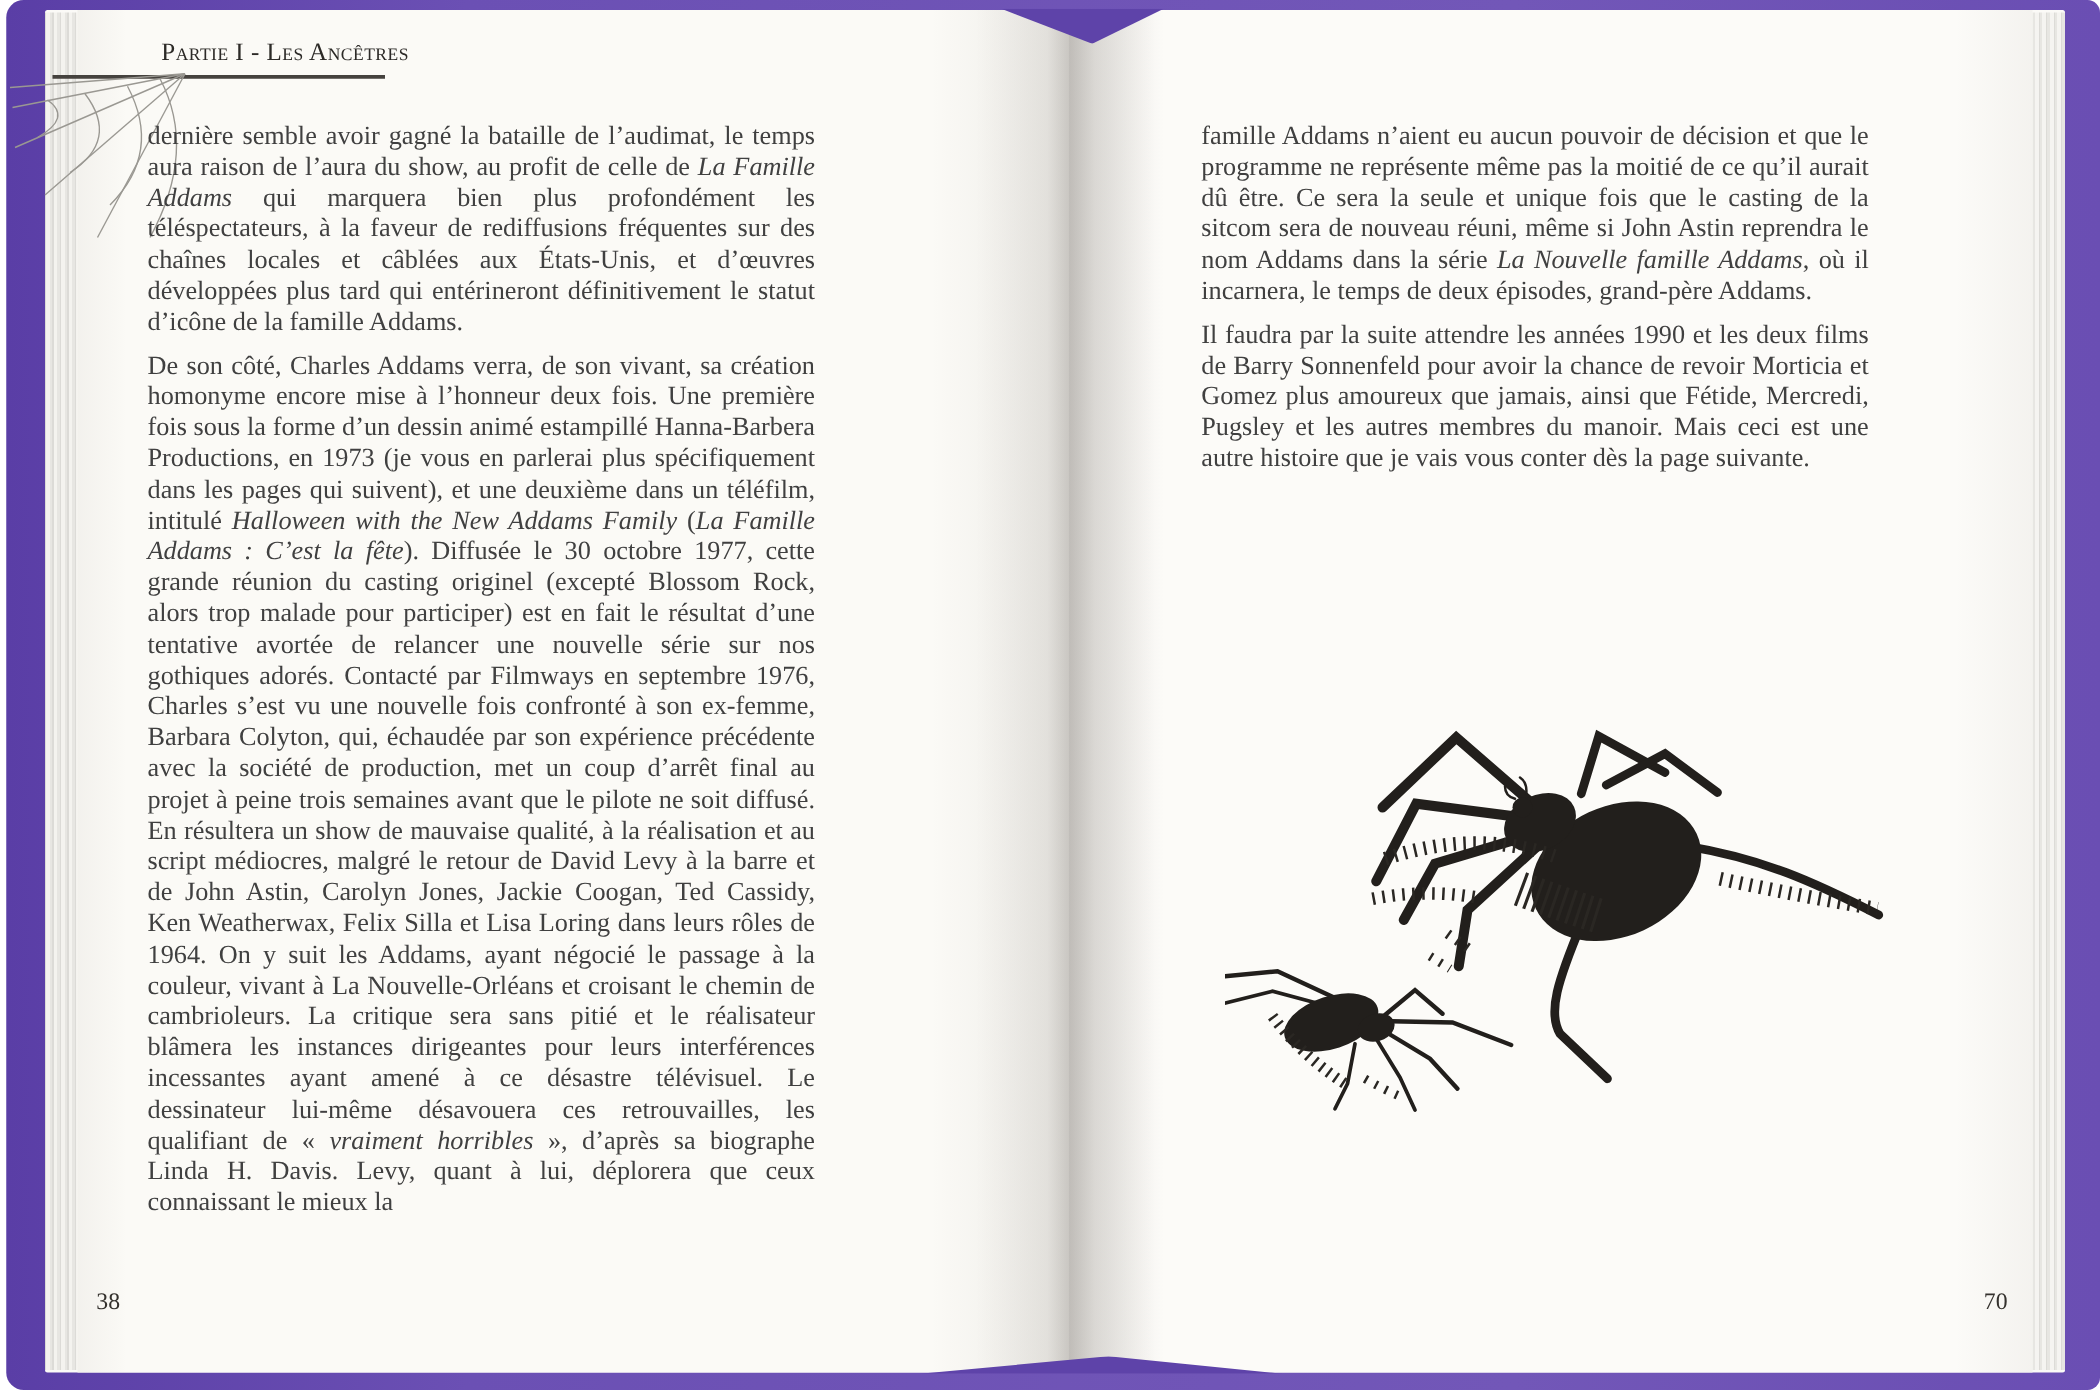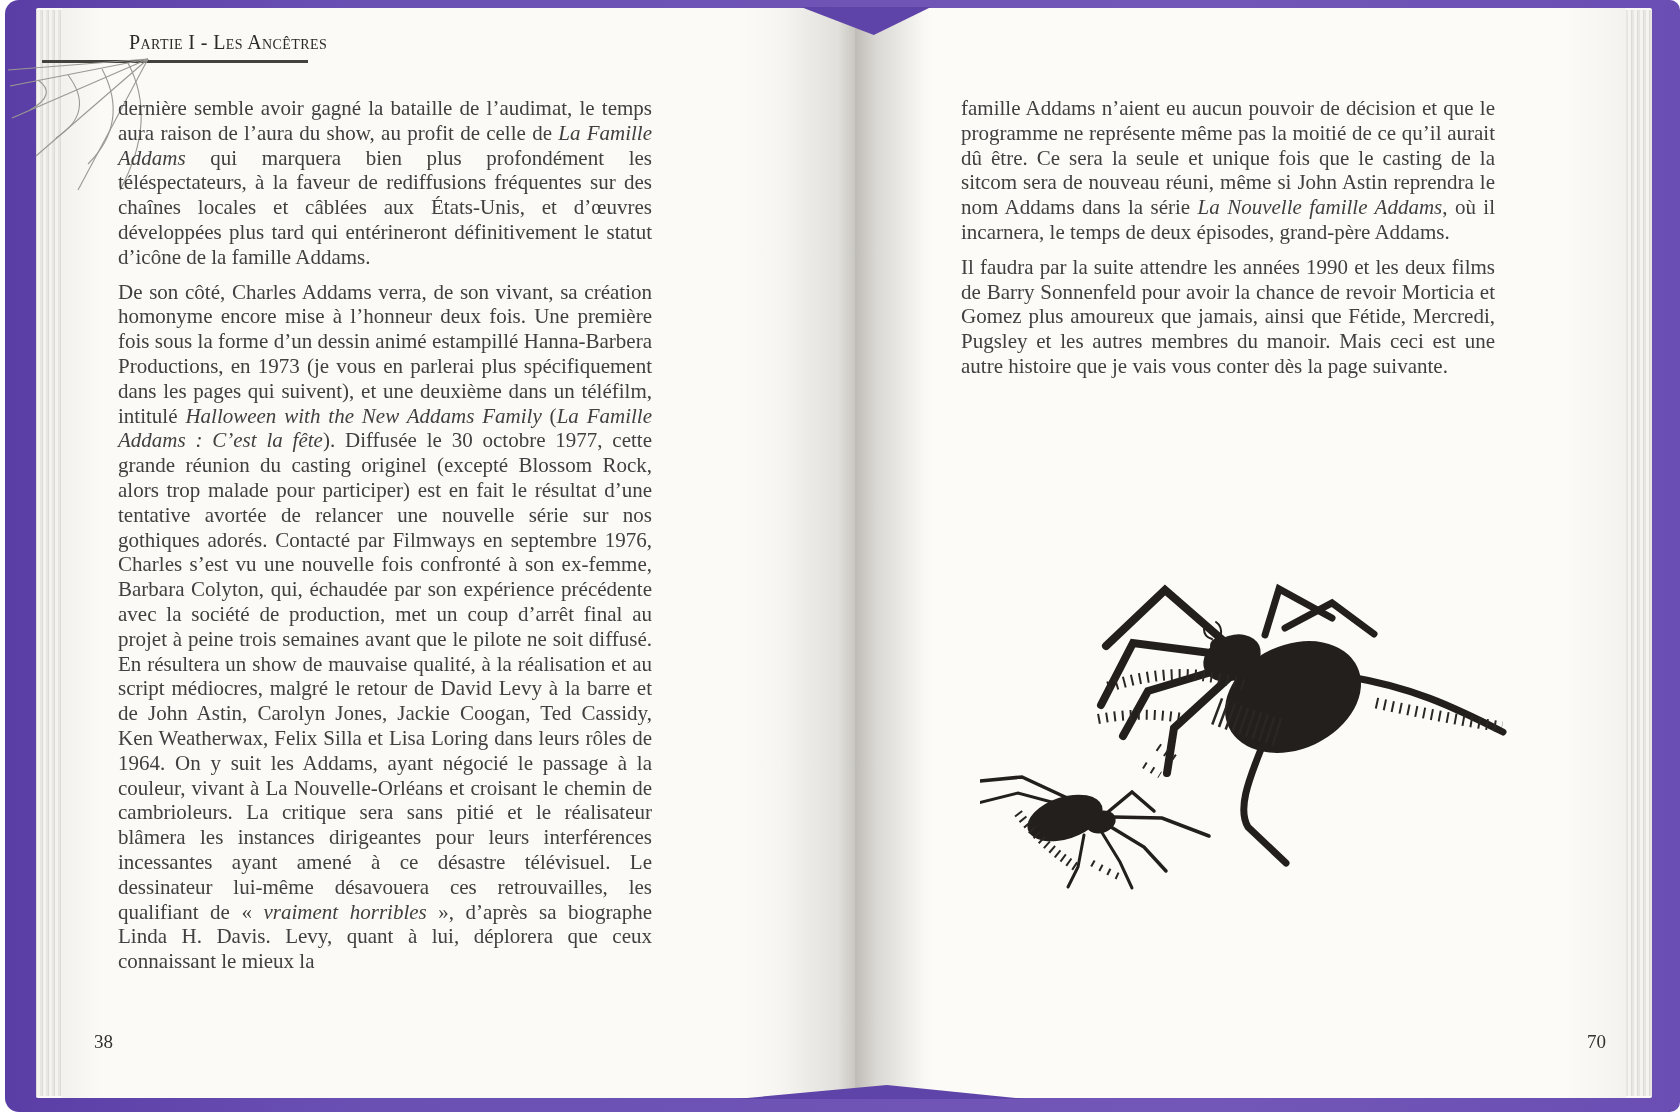--- a/index.html
+++ b/index.html
@@ -69,21 +69,21 @@
     text-align: justify;
   }
   .text-col-left  { left: 118px; }
   .text-col-right { left: 961px; }
   .para { margin: 0; }
   .para + .para { margin-top: 10px; }
   .it { font-style: italic; }
   .page-num {
     position: absolute; top: 1031px; font-size: 19px; color: #34312d;
   }
-  .page-num-left  { left: 77px; margin-left: 17px; }
+  .page-num-left  { left: 77px; }
   .page-num-right { left: 1558px; width: 48px; text-align: right; }
   
   .web-svg    { position: absolute; left: 8px;  top: 50px; }
   .spider-svg { position: absolute; left: 980px; top: 515px; }
   svg { display: block; }
 </style>
 </head>
 <body>
 
 <div class="cover"></div>

